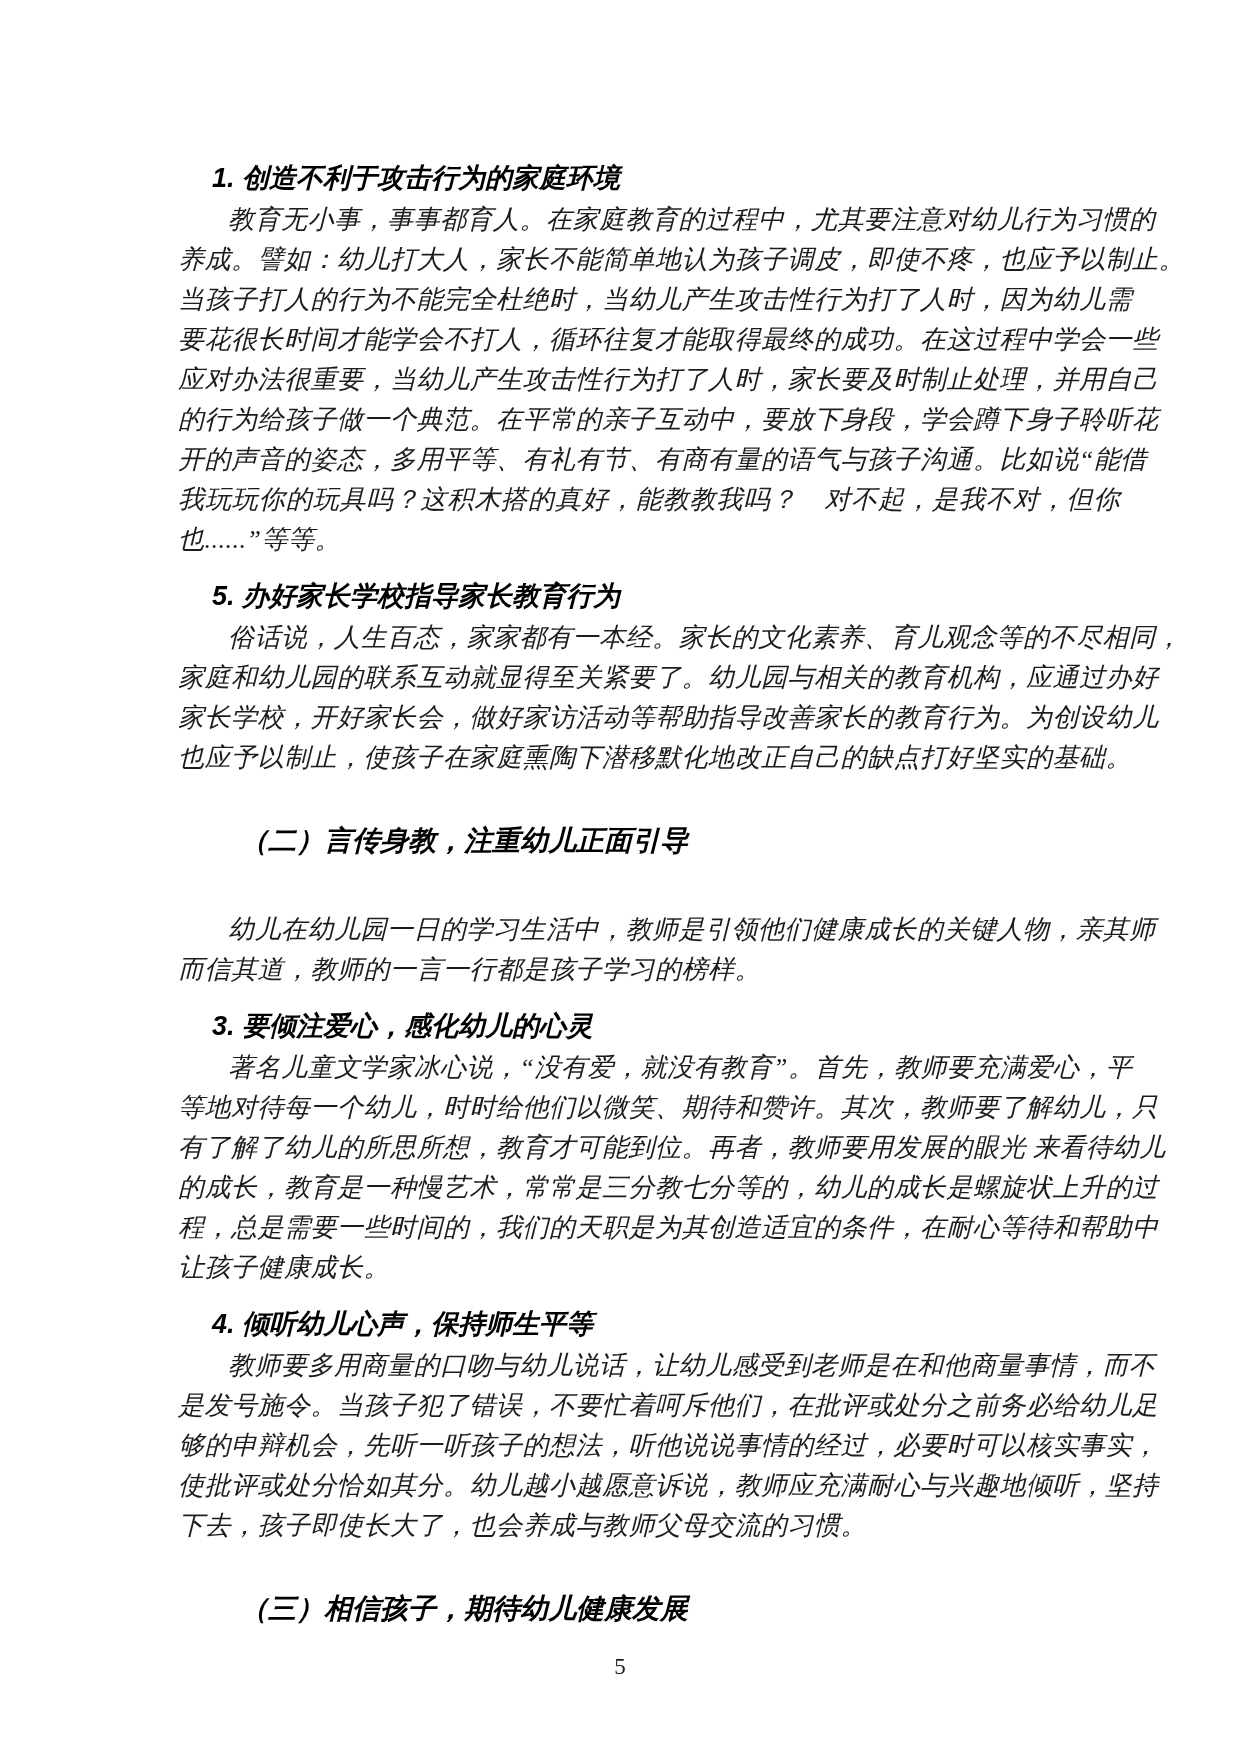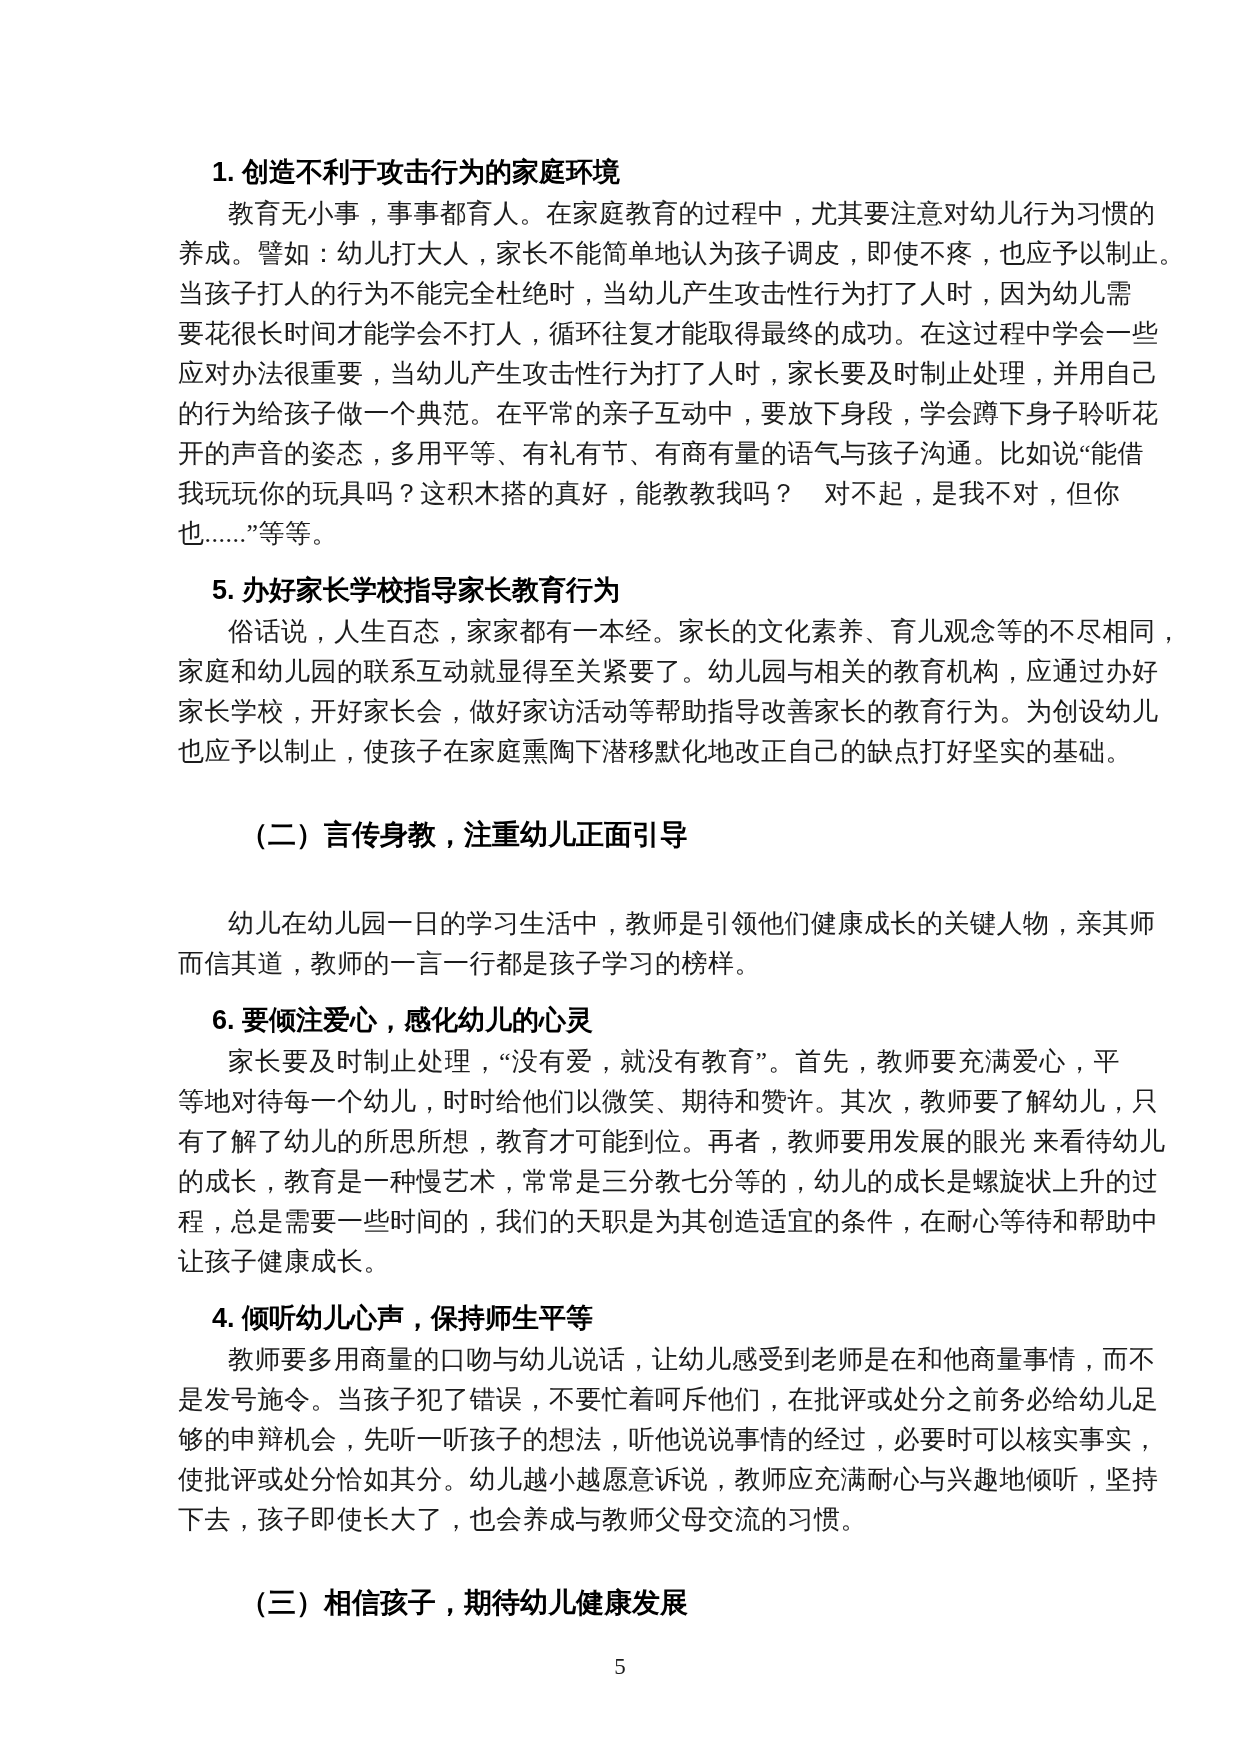--- a/index.html
+++ b/index.html
@@ -13,23 +13,24 @@
     width: 1240px;
     height: 1754px;
     background: var(--page-bg);
     font-family: "Liberation Serif", serif;
     color: var(--text-color);
     overflow: hidden;
   }
   .content {
     position: absolute;
     left: 178px;
-    top: 0;
+    top: 6px;
     width: 942px;
     padding-top: 150px;
+    font-style: italic;
   }
   .paragraph { margin: 0; }
   .tline {
     font-size: 26px;
     line-height: 40px;
     letter-spacing: 0.5px;
     text-align: justify;
     text-align-last: justify;
     text-justify: auto;
     white-space: nowrap;
@@ -90,23 +91,23 @@
         <div class="tline firstline">俗话说，人生百态，家家都有一本经。家长的文化素养、育儿观念等的不尽相同，</div>
         <div class="tline">家庭和幼儿园的联系互动就显得至关紧要了。幼儿园与相关的教育机构，应通过办好</div>
         <div class="tline">家长学校，开好家长会，做好家访活动等帮助指导改善家长的教育行为。为创设幼儿</div>
         <div class="tline lastline">也应予以制止，使孩子在家庭熏陶下潜移默化地改正自己的缺点打好坚实的基础。</div>
       </div>
       <div class="section-heading">（二）言传身教，注重幼儿正面引导</div>
       <div class="paragraph">
         <div class="tline firstline">幼儿在幼儿园一日的学习生活中，教师是引领他们健康成长的关键人物，亲其师</div>
         <div class="tline lastline">而信其道，教师的一言一行都是孩子学习的榜样。</div>
       </div>
-      <div class="subheading">6. 要倾注爱心，感化幼儿的心灵</div>
+      <div class="subheading">3. 要倾注爱心，感化幼儿的心灵</div>
       <div class="paragraph">
-        <div class="tline firstline">家长要及时制止处理，“没有爱，就没有教育”。首先，教师要充满爱心，平</div>
+        <div class="tline firstline">著名儿童文学家冰心说，“没有爱，就没有教育”。首先，教师要充满爱心，平</div>
         <div class="tline">等地对待每一个幼儿，时时给他们以微笑、期待和赞许。其次，教师要了解幼儿，只</div>
         <div class="tline">有了解了幼儿的所思所想，教育才可能到位。再者，教师要用发展的眼光 来看待幼儿</div>
         <div class="tline">的成长，教育是一种慢艺术，常常是三分教七分等的，幼儿的成长是螺旋状上升的过</div>
         <div class="tline">程，总是需要一些时间的，我们的天职是为其创造适宜的条件，在耐心等待和帮助中</div>
         <div class="tline lastline">让孩子健康成长。</div>
       </div>
       <div class="subheading">4. 倾听幼儿心声，保持师生平等</div>
       <div class="paragraph">
         <div class="tline firstline">教师要多用商量的口吻与幼儿说话，让幼儿感受到老师是在和他商量事情，而不</div>
         <div class="tline">是发号施令。当孩子犯了错误，不要忙着呵斥他们，在批评或处分之前务必给幼儿足</div>

